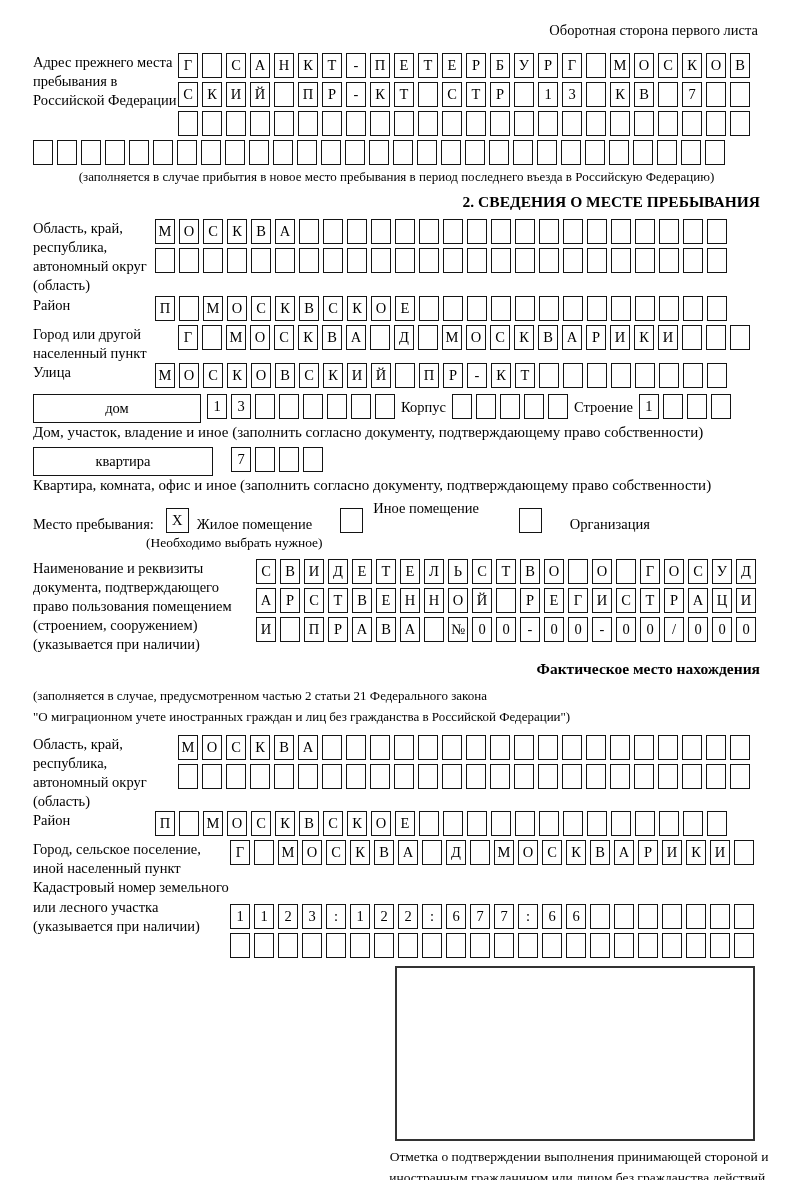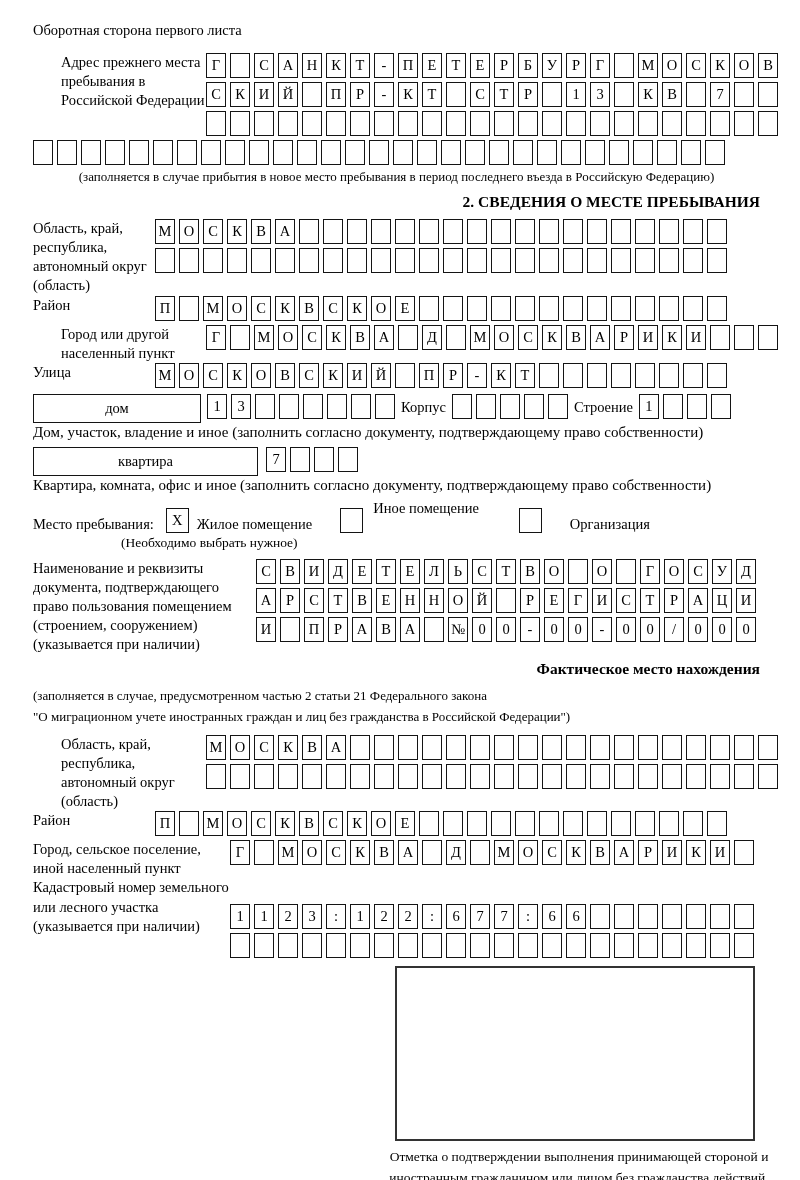--- a/index.html
+++ b/index.html
@@ -1,45 +1,45 @@
 <!DOCTYPE html>
 <html><head>
 <meta charset="utf-8">
 <style>
   html,body{margin:0;padding:0;background:#fff;}
   body{width:800px;height:1180px;overflow:hidden;color:#000;
        font-family:"Liberation Serif","DejaVu Serif",serif;}
   .page{padding:18px 40px 0 33px;width:727px;}
-  .corner{font-size:14.5px;margin:4px 2px 14px 0;}
+  .corner{text-align:right;font-size:14.5px;margin:4px 2px 14px 0;}
   .row{display:flex;align-items:flex-start;}
   .lbl{font-size:14.5px;line-height:1.32;}
-  .w145{flex:0 0 145px;margin-left:28px;}
+  .w145{flex:0 0 145px;}
   .w122{flex:0 0 122px;}
   .w197{flex:0 0 197px;}
   .w223{flex:0 0 223px;}
   .boxes{display:flex;gap:4px;margin-bottom:4px;}
   .cell{flex:0 0 20px;width:20px;height:25px;box-sizing:border-box;
         border:1.5px solid #141414;display:flex;align-items:center;justify-content:center;
         font-size:14.5px;background:#fff;}
   .note{font-size:13px;text-align:center;margin:1px 0 8px 0;}
   .note-left{font-size:15px;margin:1px 0 6px 0;}
   .sec-title{text-align:right;font-weight:bold;font-size:15.5px;margin:6px 0 8px 0;}
   .wide-box{box-sizing:border-box;border:1.5px solid #141414;height:29px;
             display:flex;align-items:center;justify-content:center;font-size:14.5px;}
   .dom-box{width:168px;margin-right:6px;}
-  .kv-box{width:225px;margin-right:8px;}
+  .kv-box{width:180px;margin-right:18px;}
   .inline-lbl{font-size:14.5px;line-height:27px;margin:0 6px;white-space:nowrap;}
   .stay{display:flex;align-items:flex-end;font-size:14.5px;margin:4px 0 2px 0;}
   .cb{flex:0 0 23px;width:23px;height:25px;box-sizing:border-box;border:1.5px solid #141414;
       display:flex;align-items:center;justify-content:center;font-size:14.5px;}
   .stay .t1{margin-right:12px;}
   .stay .o1{margin:0 28px 0 8px;}
   .stay .o2{margin:0 40px 16px 10px;}
   .stay .o3{margin-left:28px;}
-  .choose-note{font-size:13.5px;margin:0 0 8px 88px;}
+  .choose-note{font-size:13.5px;margin:0 0 8px 113px;}
   .fact-note{font-size:13px;text-align:left;line-height:1.55;margin:0 0 8px 0;}
   .stamp-box{margin:4px 0 0 362px;width:360px;height:175px;box-sizing:border-box;
              border:2px solid #333;}
   .stamp-caption{margin:6px 0 0 340px;width:412px;text-align:center;
                  font-size:13.5px;line-height:1.55;}
   .mt26{margin-top:26px;}
 </style>
 </head>
 <body>
 

